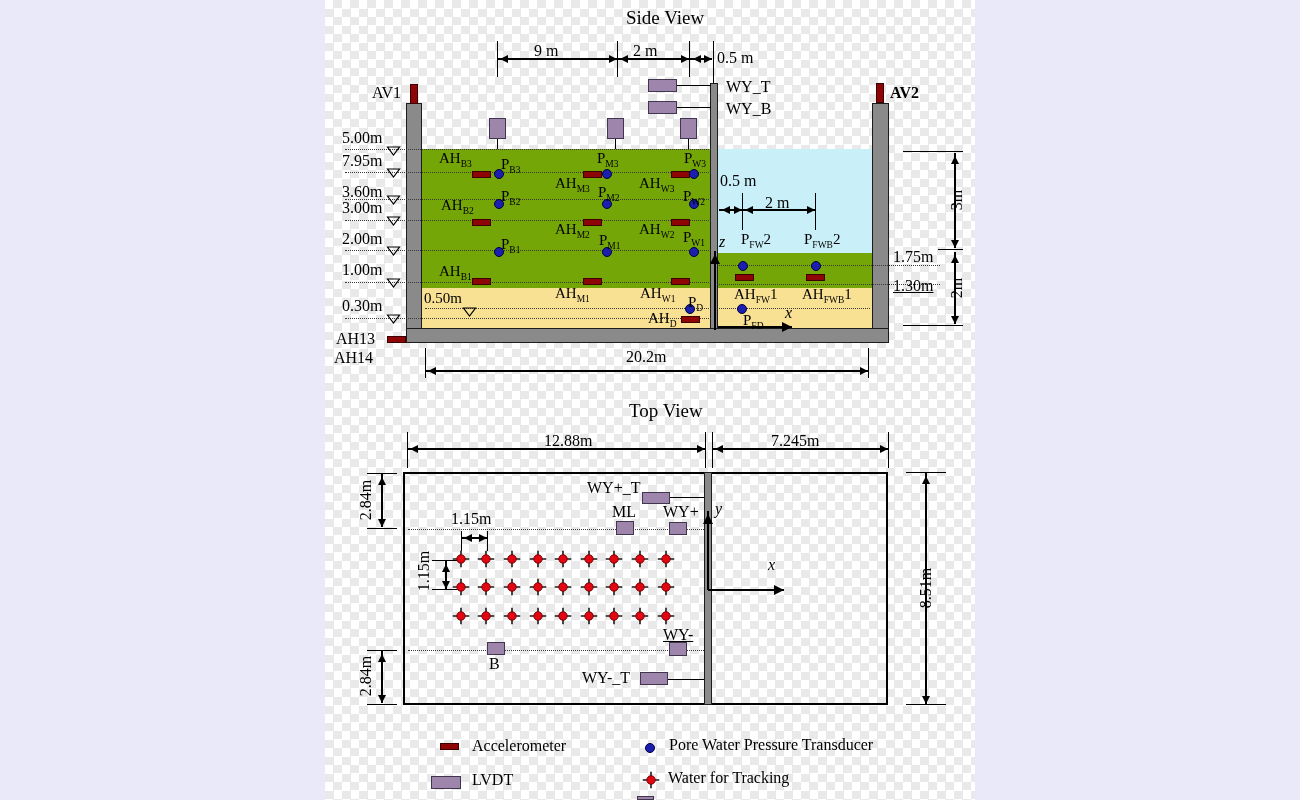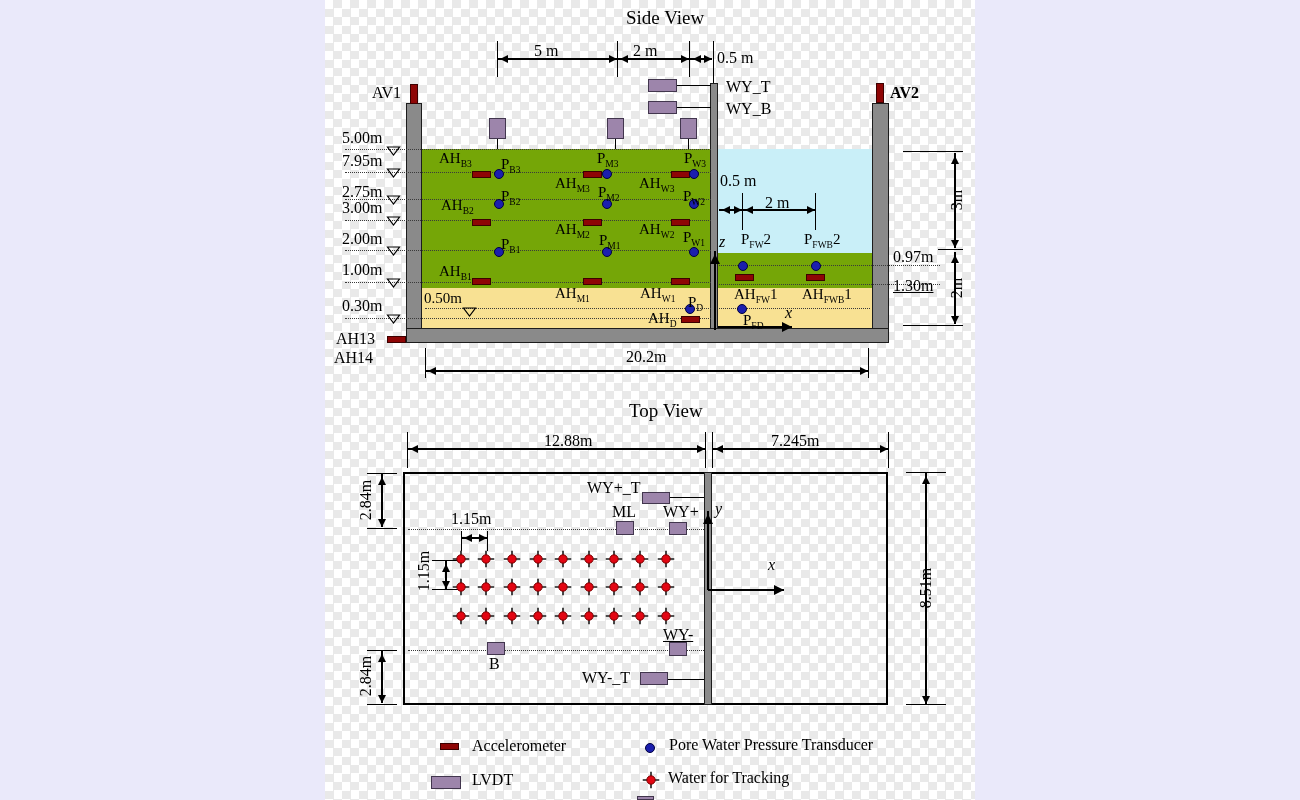--- a/index.html
+++ b/index.html
@@ -157,40 +157,40 @@
         <div class="pwp" style="left: 694px; top: 204px;"></div>
         <div class="pwp" style="left: 499px; top: 252px;"></div>
         <div class="pwp" style="left: 607px; top: 252px;"></div>
         <div class="pwp" style="left: 694px; top: 252px;"></div>
         <div class="pwp" style="left: 690px; top: 309px;"></div>
         <div class="pwp" style="left: 742px; top: 309px;"></div>
         <div class="pwp" style="left: 743px; top: 266px;"></div>
         <div class="pwp" style="left: 816px; top: 266px;"></div>
         <div class="lbl" style="left: 372px; top: 84px;">AV1</div>
         <div class="lbl" style="left: 890px; top: 84px; font-weight: bold;">AV2</div>
-        <div class="lbl" style="left: 534px; top: 42px;">5 m</div>
+        <div class="lbl" style="left: 534px; top: 42px;">9 m</div>
         <div class="lbl" style="left: 633px; top: 42px;">2 m</div>
         <div class="lbl" style="left: 717px; top: 49px;">0.5 m</div>
         <div class="lbl" style="left: 726px; top: 78px;">WY_T</div>
         <div class="lbl" style="left: 726px; top: 100px;">WY_B</div>
         <div class="lbl" style="left: 342px; top: 129px;">5.00m</div>
         <div class="lbl" style="left: 342px; top: 152px;">7.95m</div>
-        <div class="lbl" style="left: 342px; top: 183px;">2.75m</div>
+        <div class="lbl" style="left: 342px; top: 183px;">3.60m</div>
         <div class="lbl" style="left: 342px; top: 199px;">3.00m</div>
         <div class="lbl" style="left: 342px; top: 230px;">2.00m</div>
         <div class="lbl" style="left: 342px; top: 261px;">1.00m</div>
         <div class="lbl" style="left: 342px; top: 297px;">0.30m</div>
         <div class="lbl" style="left: 336px; top: 330px;">AH13</div>
         <div class="lbl" style="left: 334px; top: 349px;">AH14</div>
         <div class="lbl" style="left: 424px; top: 290px; font-size: 15px;">0.50m</div>
         <div class="lbl" style="left: 720px; top: 172px;">0.5 m</div>
         <div class="lbl" style="left: 765px; top: 194px;">2 m</div>
         <div class="lbl i" style="left: 719px; top: 233px;">z</div>
         <div class="lbl i" style="left: 785px; top: 304px;">x</div>
-        <div class="lbl" style="left: 893px; top: 248px;">0.97m</div>
+        <div class="lbl" style="left: 893px; top: 248px;">1.75m</div>
         <div class="lbl" style="left: 893px; top: 277px; text-decoration: underline;">1.30m</div>
         <div class="lbl rot" style="left: 957px; top: 200px;">3m</div>
         <div class="lbl rot" style="left: 957px; top: 288px;">2m</div>
         <div class="lbl" style="left: 626px; top: 348px;">20.2m</div>
         <div class="lbl subl" style="left: 439px; top: 150px;">AH<sub>B3</sub></div>
         <div class="lbl subl" style="left: 501px; top: 156px;">P<sub>B3</sub></div>
         <div class="lbl subl" style="left: 597px; top: 150px;">P<sub>M3</sub></div>
         <div class="lbl subl" style="left: 555px; top: 175px;">AH<sub>M3</sub></div>
         <div class="lbl subl" style="left: 684px; top: 150px;">P<sub>W3</sub></div>
         <div class="lbl subl" style="left: 639px; top: 175px;">AH<sub>W3</sub></div>

